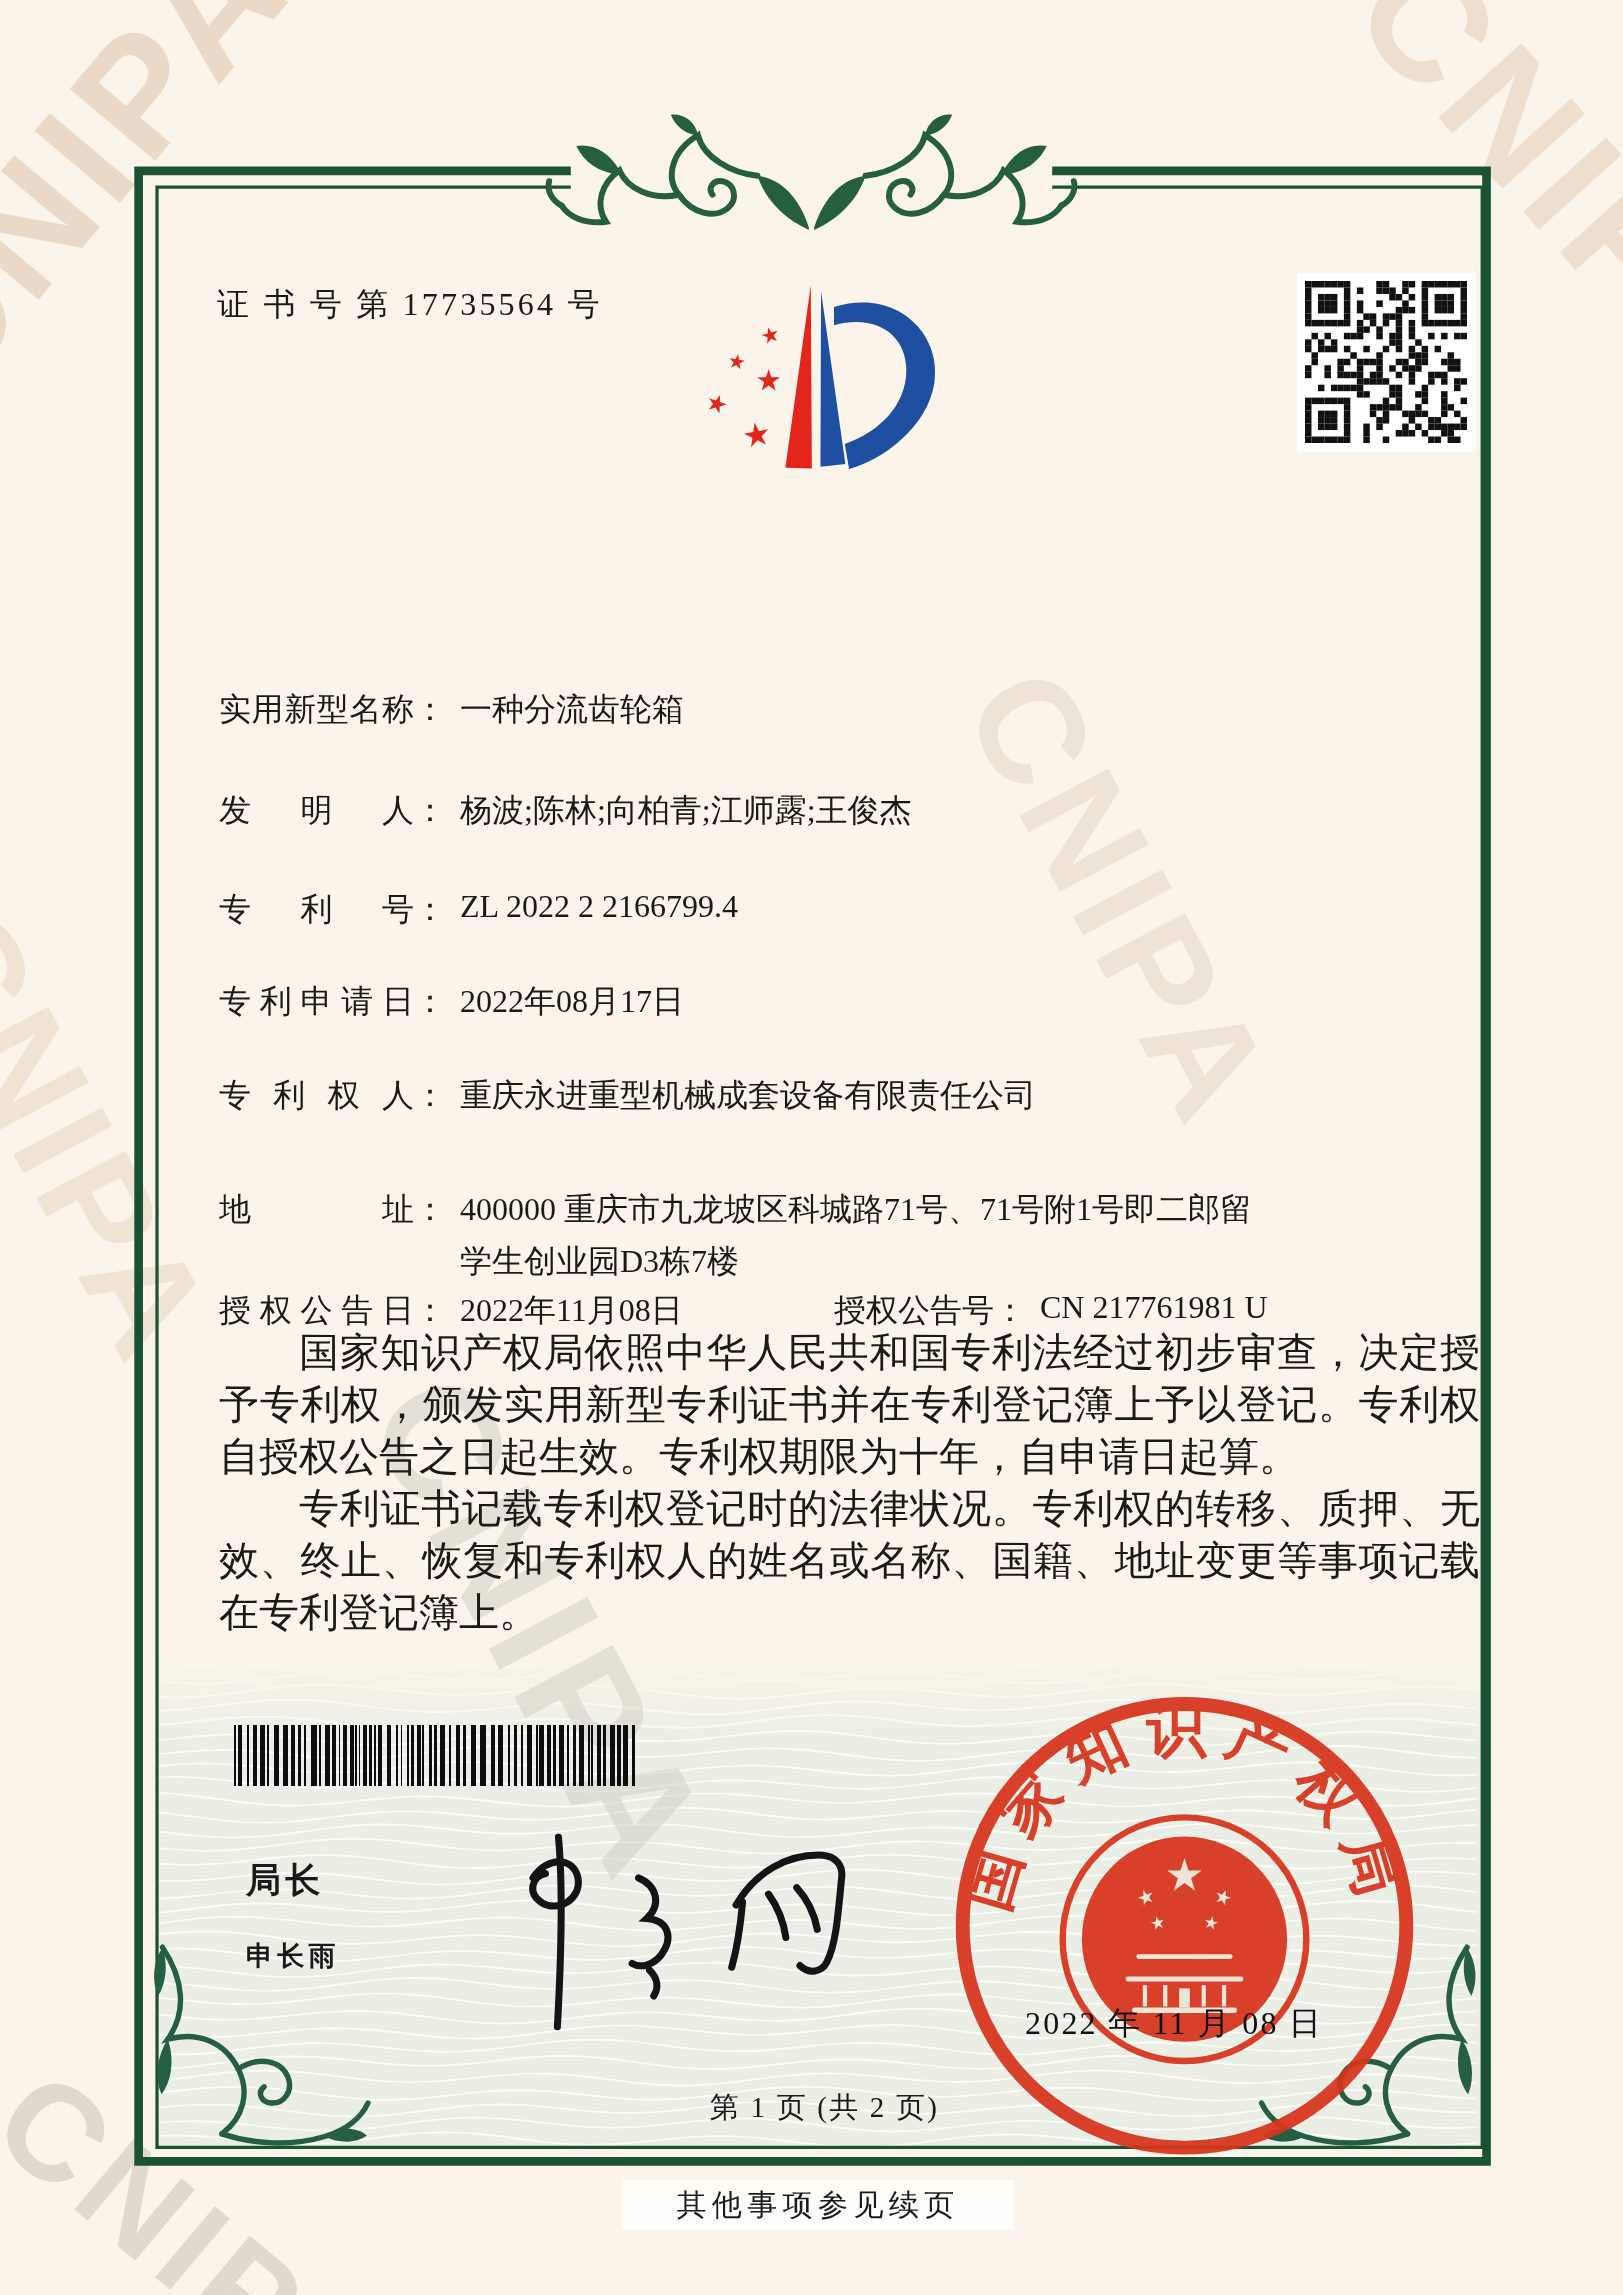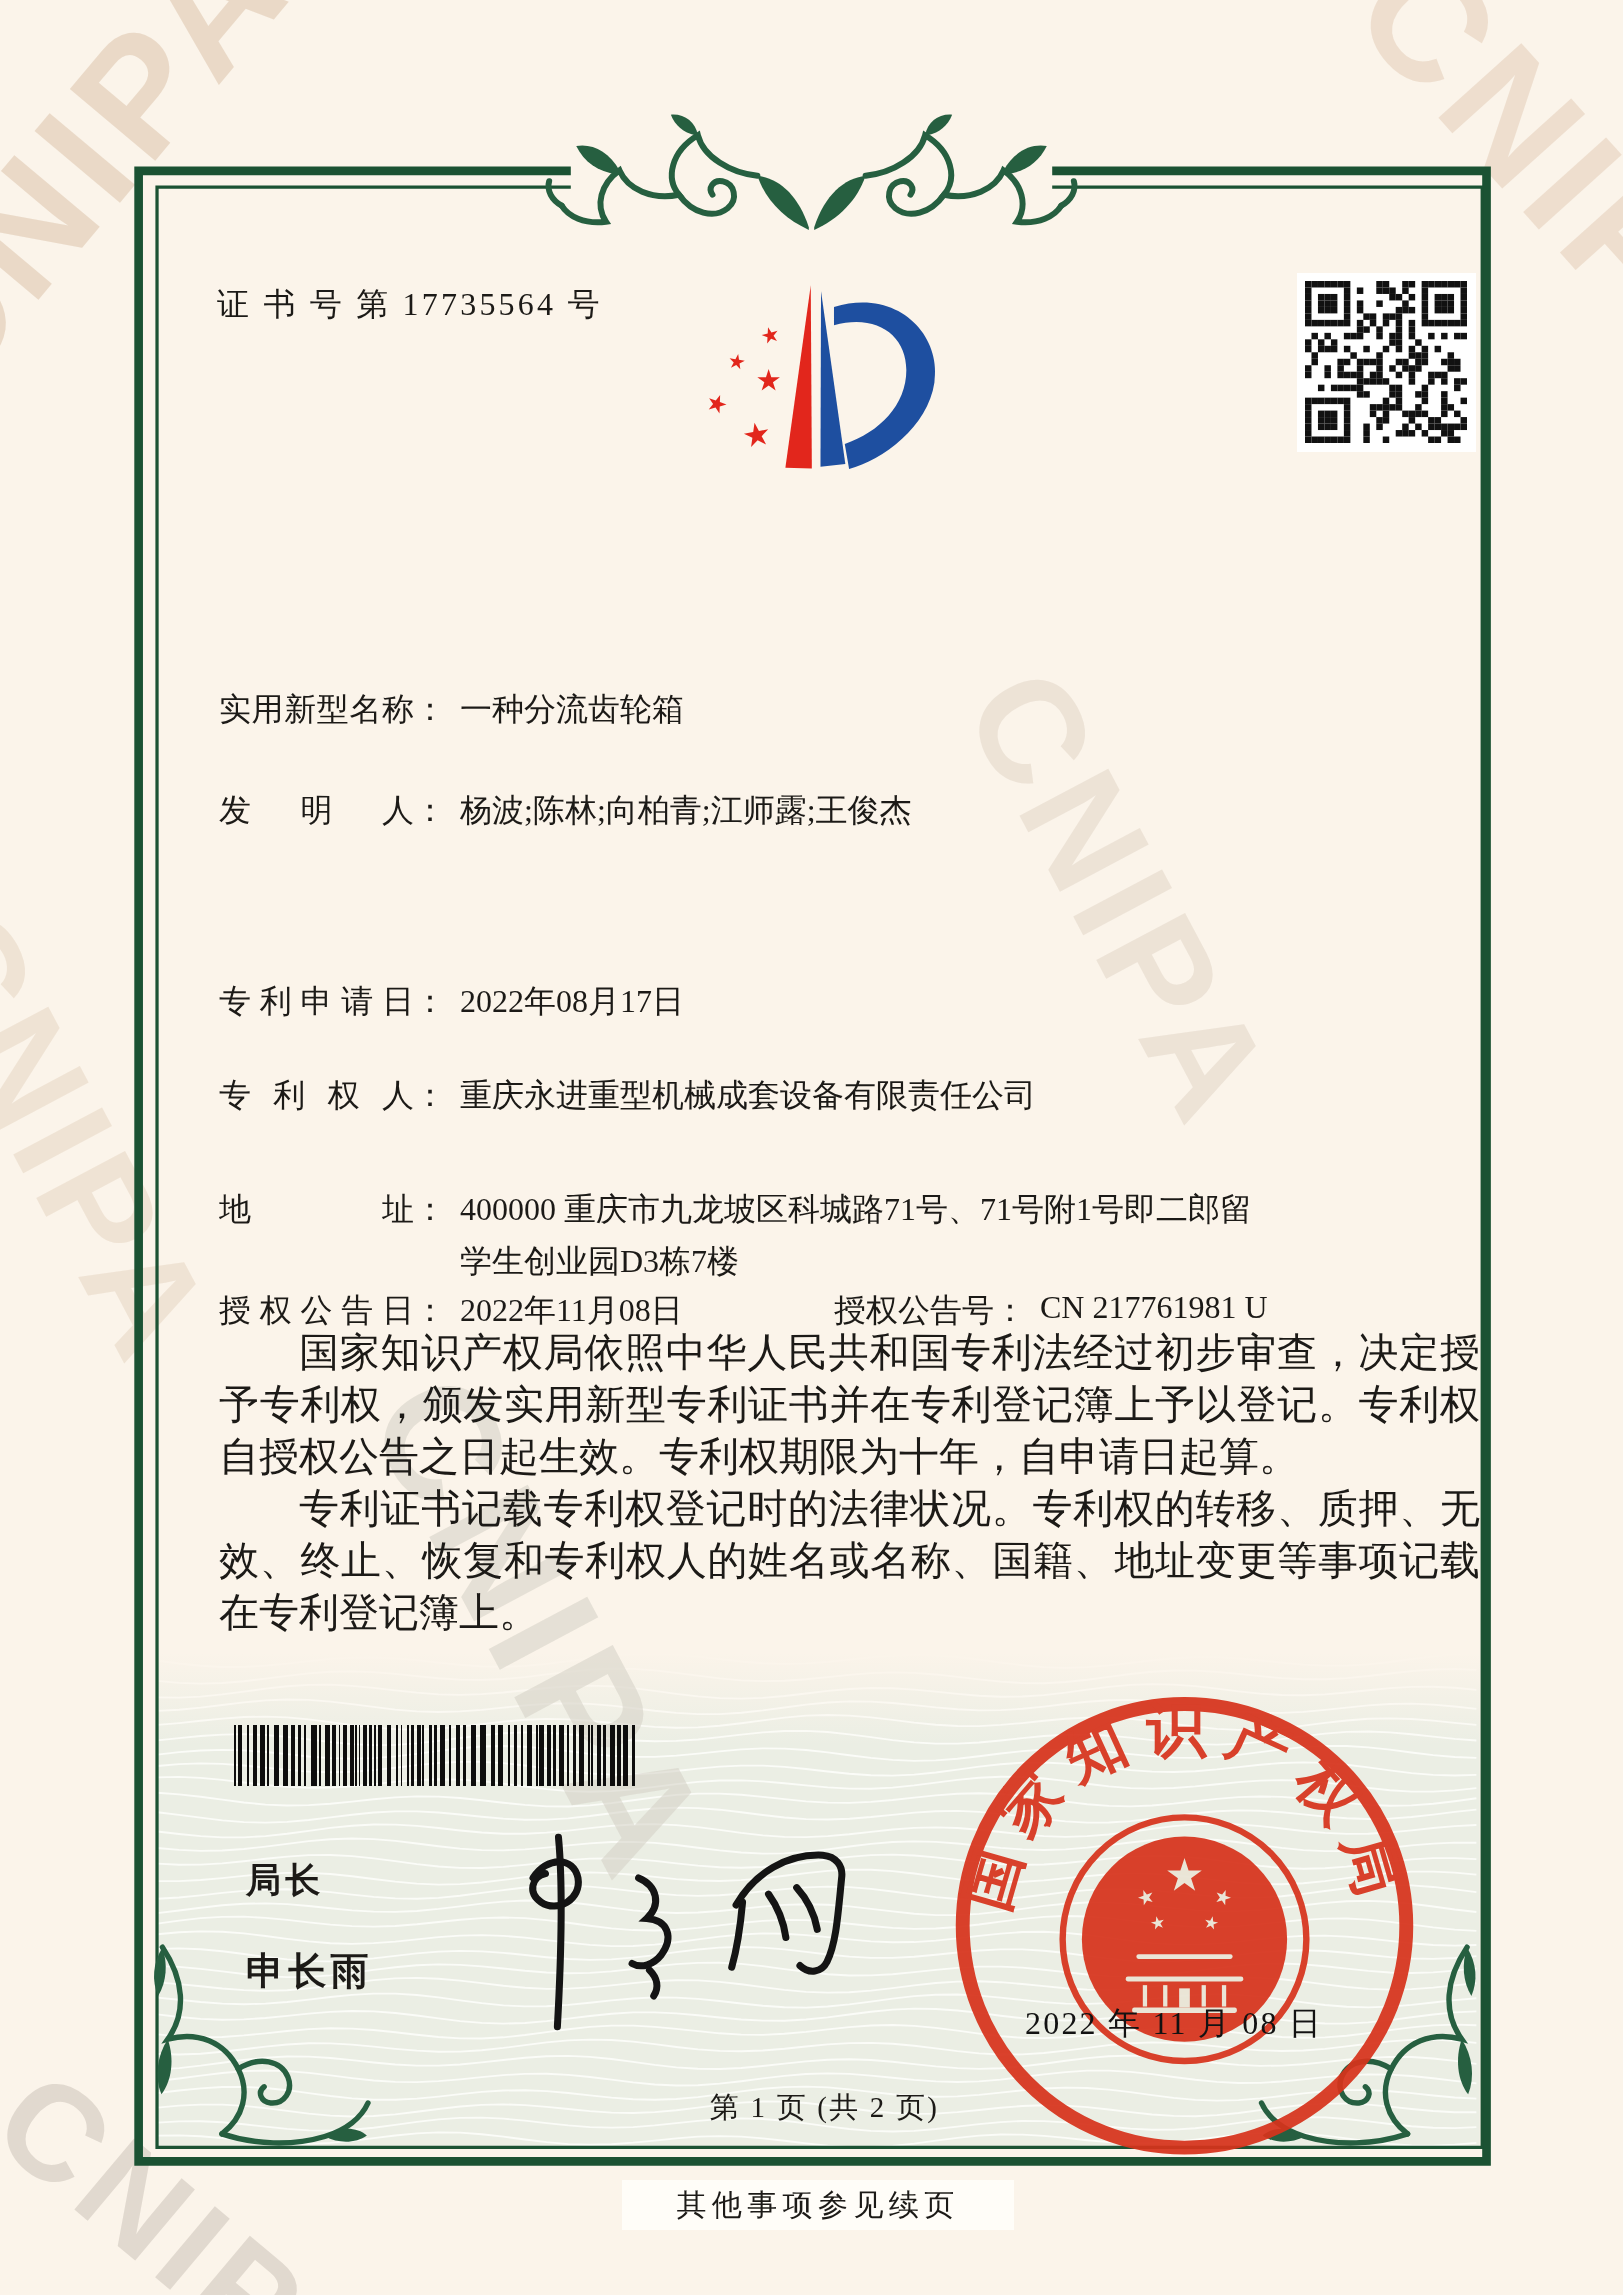--- a/index.html
+++ b/index.html
@@ -33,21 +33,21 @@
   .f-value{display:inline-block;margin-left:14px;vertical-align:top;}
   .addr2{position:absolute;left:241px;top:52px;white-space:nowrap;}
   .row7b{position:absolute;left:615px;top:0;white-space:nowrap;}
   
   .bodytext{left:219px;top:1327px;width:1261px;font-size:40px;line-height:52px;text-align:justify;}
   .bodytext p{margin:0;text-indent:2em;}
   
   #barcode{left:234px;top:1725px;width:422px;height:61px;position:absolute;z-index:5;font-size:0;white-space:nowrap;}
   #barcode i{display:inline-block;height:61px;background:#0d0d0d;}
   .sig-title{left:246px;top:1857px;font-size:35px;font-weight:600;font-family:"Liberation Sans","DejaVu Sans",sans-serif;letter-spacing:4.3px;}
-  .sig-name{left:246px;top:1938px;font-size:38px;font-weight:600;font-family:"Liberation Sans","DejaVu Sans",sans-serif;letter-spacing:4.3px;margin-top:8px;}
+  .sig-name{left:246px;top:1938px;font-size:27px;font-weight:600;font-family:"Liberation Sans","DejaVu Sans",sans-serif;letter-spacing:4.3px;}
   #signature{left:487px;top:1802px;position:absolute;z-index:5;}
   #seal{left:944px;top:1688px;position:absolute;z-index:5;}
   .sealdate{left:1001px;top:2002px;width:346px;text-align:center;font-size:32px;letter-spacing:2.2px;color:#121212;z-index:6;}
   .pageinfo{left:614px;top:2088px;width:325px;text-align:right;font-size:29px;letter-spacing:2.2px;}
   .note{left:622px;top:2180px;width:392px;height:50px;line-height:50px;background:#fffdf8;text-align:center;
         font-size:30px;letter-spacing:5.4px;}
 </style>
 </head>
 <body>
 
@@ -424,20 +424,23 @@
         <rect x="288" y="264" width="12" height="12" fill="#111"></rect>
       </svg></div>
 
 
   <div class="content row" style="top:688px">
     <span class="f-label">实用新型名称</span><span class="f-colon">：</span><span class="f-value">一种分流齿轮箱</span>
   </div>
   <div class="content row" style="top:789px">
     <span class="f-label">发明人</span><span class="f-colon">：</span><span class="f-value">杨波;陈林;向柏青;江师露;王俊杰</span>
   </div>
+  <div class="content row" style="top:888px">
+    <span class="f-label">专利号</span><span class="f-colon">：</span><span class="f-value">ZL 2022 2 2166799.4</span>
+  </div>
   <div class="content row" style="top:980px">
     <span class="f-label">专利申请日</span><span class="f-colon">：</span><span class="f-value">2022年08月17日</span>
   </div>
   <div class="content row" style="top:1074px">
     <span class="f-label">专利权人</span><span class="f-colon">：</span><span class="f-value">重庆永进重型机械成套设备有限责任公司</span>
   </div>
   <div class="content row" style="top:1188px">
     <span class="f-label">地址</span><span class="f-colon">：</span><span class="f-value">400000 重庆市九龙坡区科城路71号、71号附1号即二郎留</span>
     <span class="addr2">学生创业园D3栋7楼</span>
   </div>

